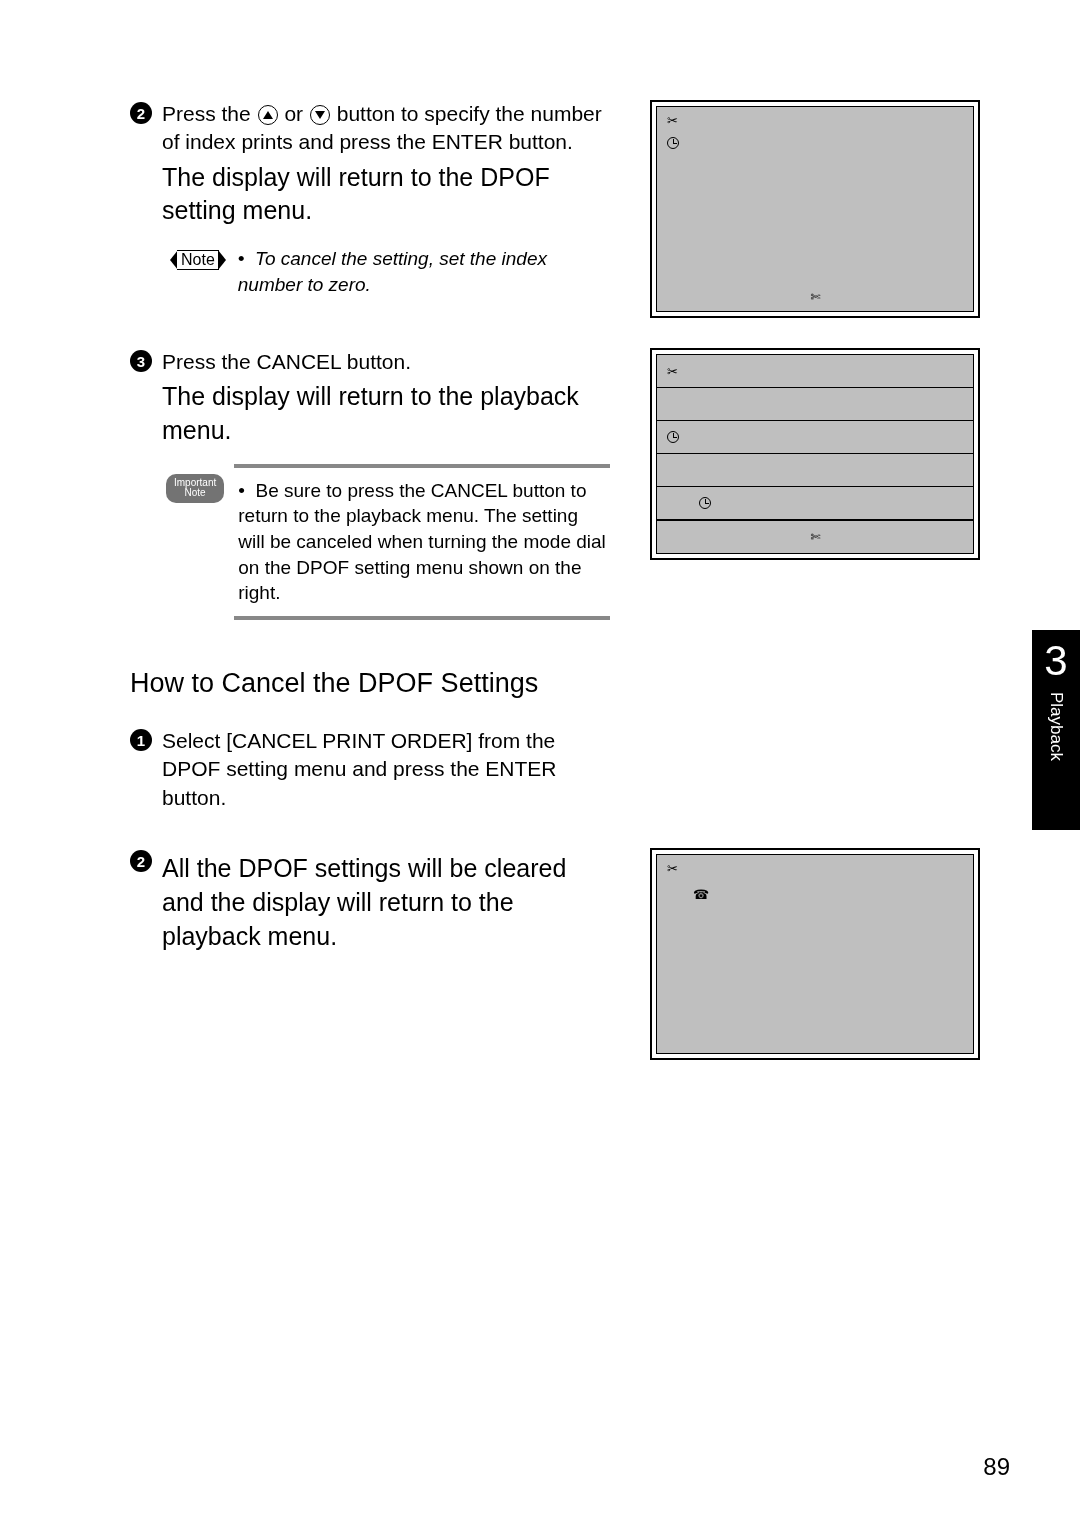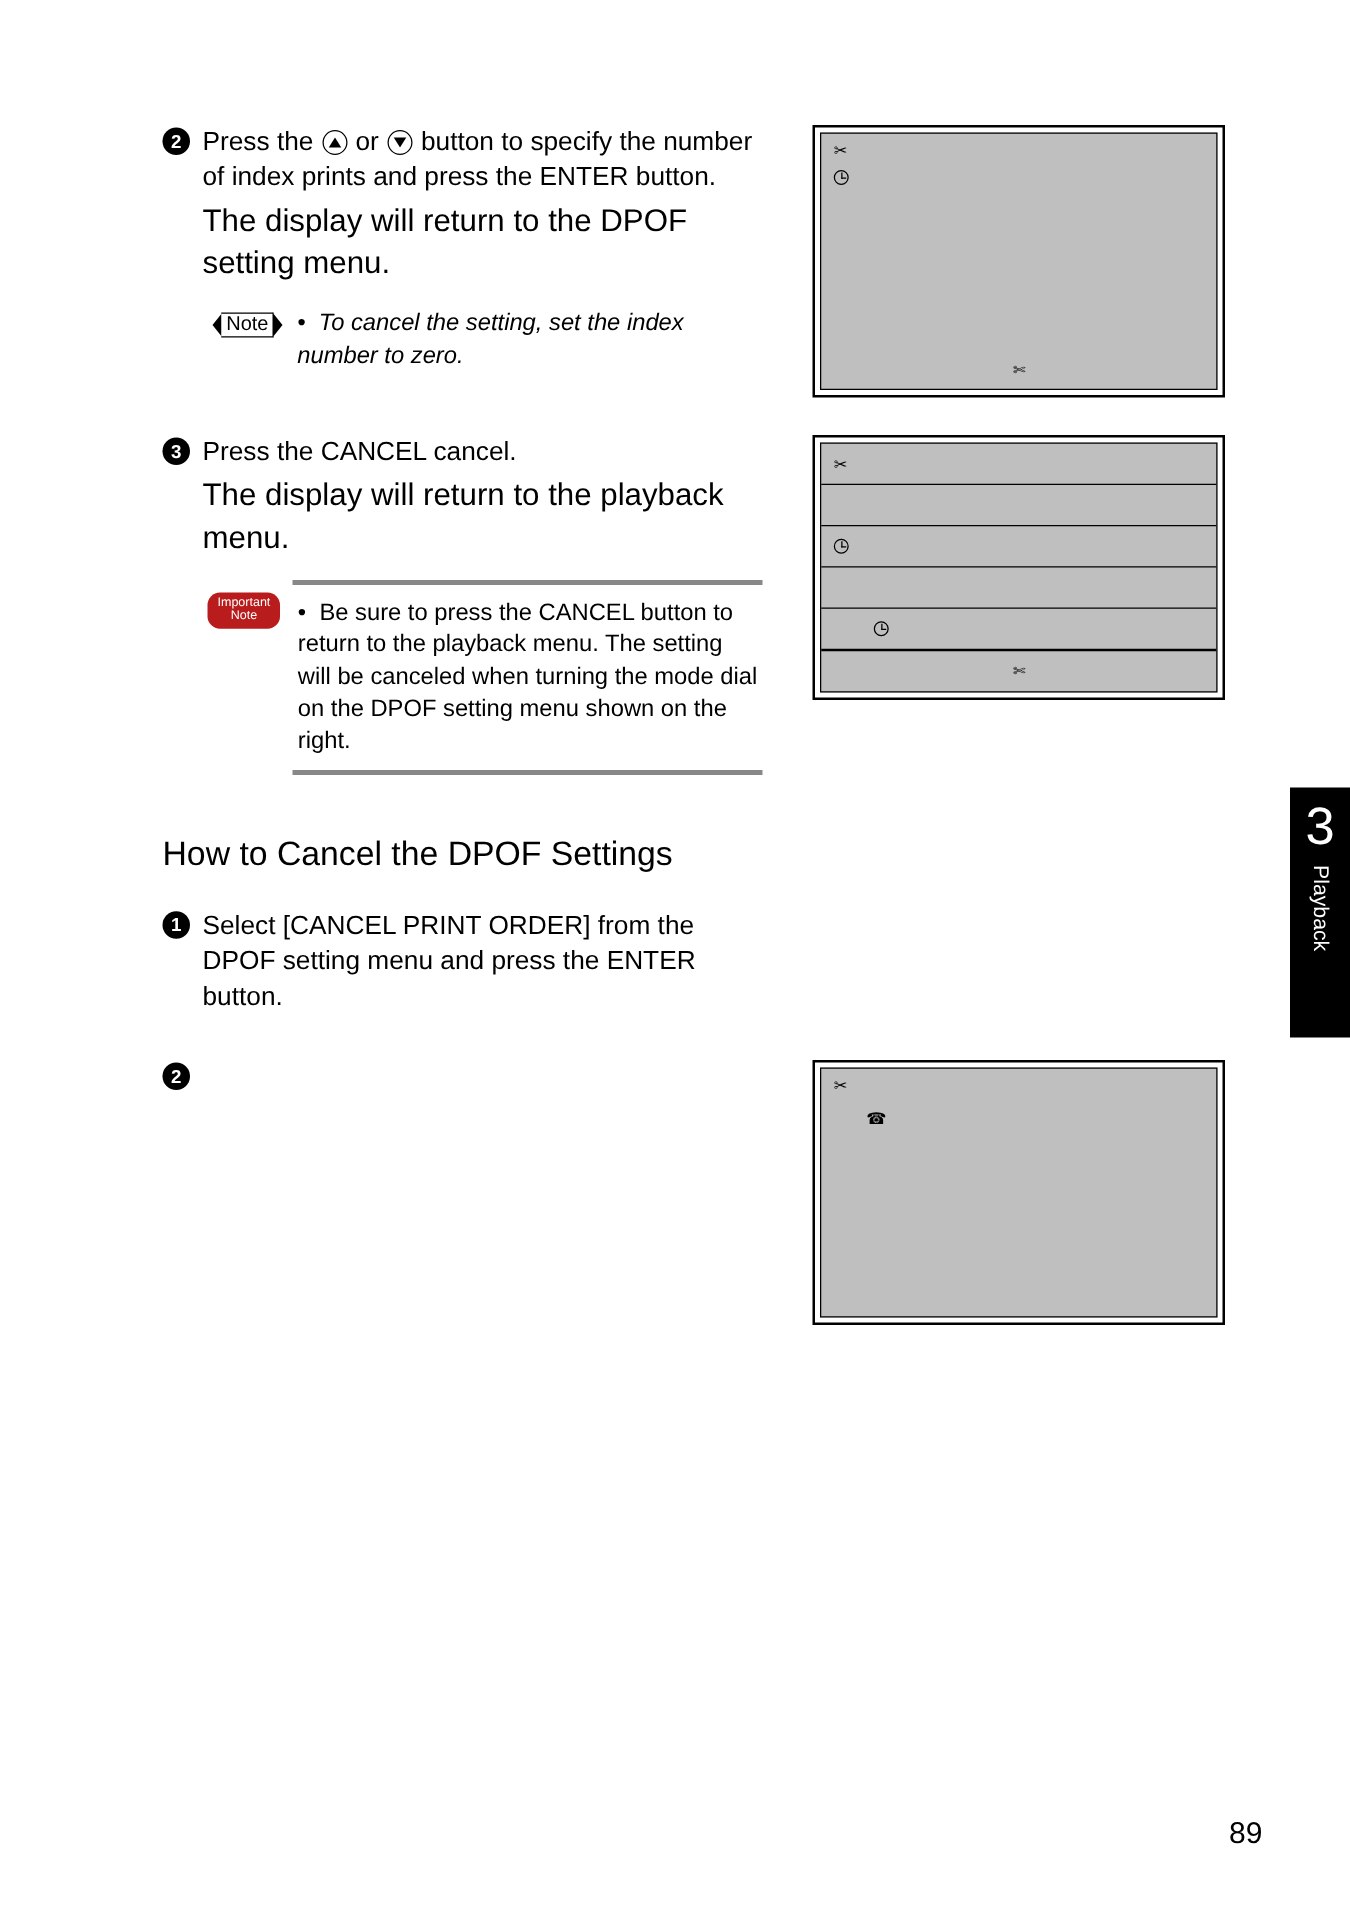--- a/index.html
+++ b/index.html
@@ -124,21 +124,21 @@
   }
   .important-block {
     margin-left: 36px;
     margin-top: 16px;
     display: flex;
     align-items: flex-start;
     gap: 10px;
   }
   .important-badge {
     flex: 0 0 auto;
-    background: #b91c1c;
+    background: #737373;
     color: #fff;
     font-size: 10px;
     line-height: 1.05;
     padding: 4px 8px;
     border-radius: 10px;
     text-align: center;
     margin-top: 10px;
   }
   .important-content {
     flex: 1;
@@ -279,21 +279,21 @@
         </div>
       </div>
     </div>
   </div>
 
   <div class="content-row">
     <div class="text-col">
       <div class="step">
         <span class="step-num">3</span>
         <div class="step-body">
-          <div class="step-main">Press the CANCEL cancel.</div>
+          <div class="step-main">Press the CANCEL button.</div>
           <div class="step-sub">The display will return to the playback menu.</div>
         </div>
       </div>
       <div class="important-block">
         <div class="important-badge">
           <div>Important</div>
           <div>Note</div>
         </div>
         <div class="important-content">
           <span class="bullet">•</span>
@@ -335,20 +335,21 @@
       </div>
     </div>
     <div class="figure-col"></div>
   </div>
 
   <div class="content-row">
     <div class="text-col">
       <div class="step">
         <span class="step-num">2</span>
         <div class="step-body">
+          <div class="step-sub">All the DPOF settings will be cleared and the display will return to the playback menu.</div>
         </div>
       </div>
     </div>
     <div class="figure-col">
       <div class="lcd lcd3">
         <div class="lcd-inner">
           <span class="title1 lcd-scissor">✂</span>
           <span class="phone">☎</span>
         </div>
       </div>

